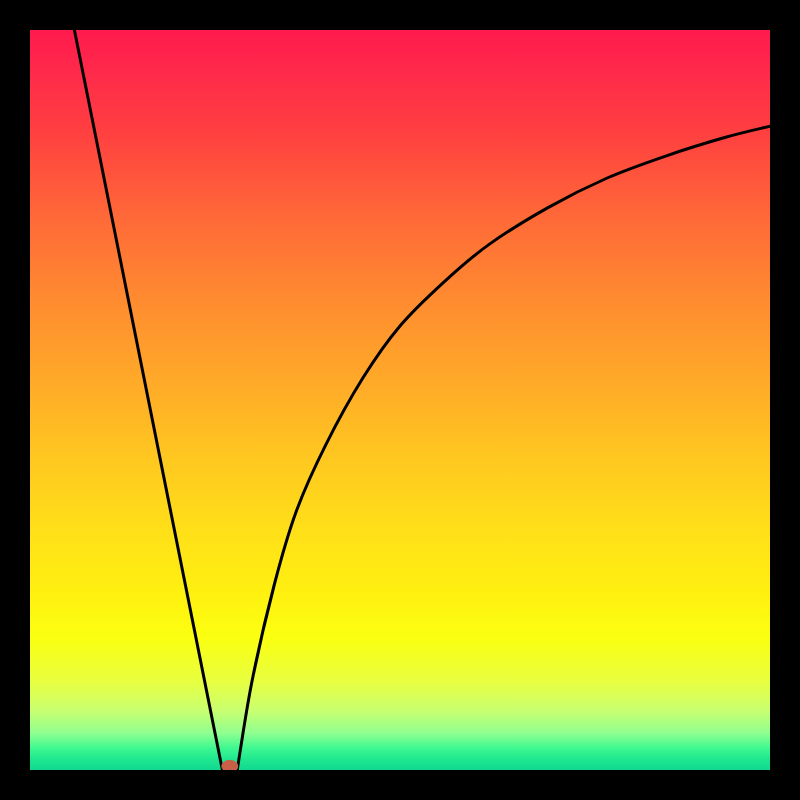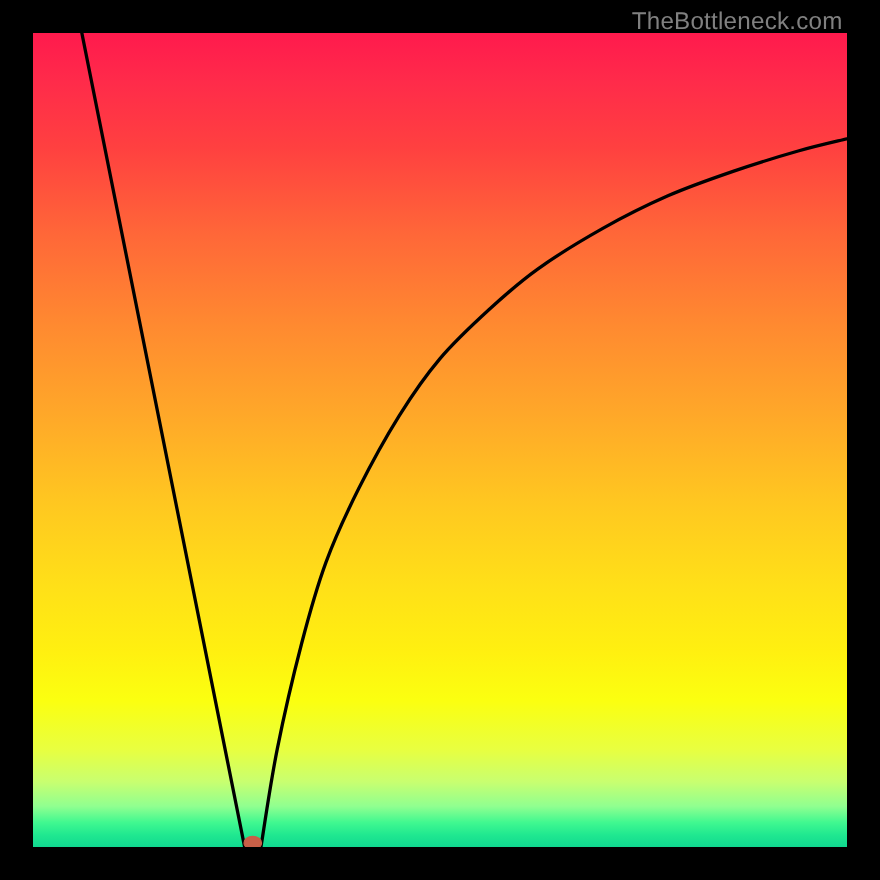--- a/index.html
+++ b/index.html
@@ -71,21 +71,20 @@
   .dot {
     fill: #c86048;
     stroke: #c86048;
   }
 </style>
 </head>
 <body>
 
 <div class="frame">
 
-  <div class="watermark">TheBottleneck.com</div>
 
   <div class="plot-area">
     <svg class="curve" viewBox="0 0 740 740" preserveAspectRatio="none">
       <path id="left-branch" d="M 44.4 0 L 192.4 740"></path>
       <path id="right-branch" d="M 207.20000000000002 740 C 209.66666666666669 725.2, 215.83333333333334 682.0333333333334, 222 651.2 C 228.16666666666666 620.3666666666667, 236.8 583.3666666666667, 244.20000000000002 555 C 251.60000000000002 526.6333333333333, 257.76666666666665 504.43333333333334, 266.4 481 C 275.0333333333333 457.56666666666666, 284.9 436.59999999999997, 296 414.4 C 307.1 392.2, 320.6666666666667 367.5333333333333, 333 347.79999999999995 C 345.3333333333333 328.0666666666666, 356.43333333333334 312.0333333333333, 370 296 C 383.56666666666666 279.9666666666667, 399.6 265.16666666666663, 414.40000000000003 251.59999999999997 C 429.20000000000005 238.0333333333333, 441.53333333333336 226.93333333333334, 458.8 214.60000000000002 C 476.06666666666666 202.2666666666667, 498.26666666666665 188.70000000000002, 518 177.60000000000002 C 537.7333333333333 166.50000000000003, 557.4666666666667 156.63333333333333, 577.2 148 C 596.9333333333334 139.36666666666667, 616.6666666666666 132.5833333333334, 636.4 125.80000000000007 C 656.1333333333333 119.01666666666675, 678.3333333333333 112.2333333333334, 695.5999999999999 107.30000000000007 C 712.8666666666666 102.36666666666673, 732.6 98.05000000000005, 740 96.20000000000005"></path>
       <ellipse id="min-dot" class="dot" cx="199.8" cy="736.3" rx="8" ry="6"></ellipse>
     </svg>
   </div>
 
 </div>

